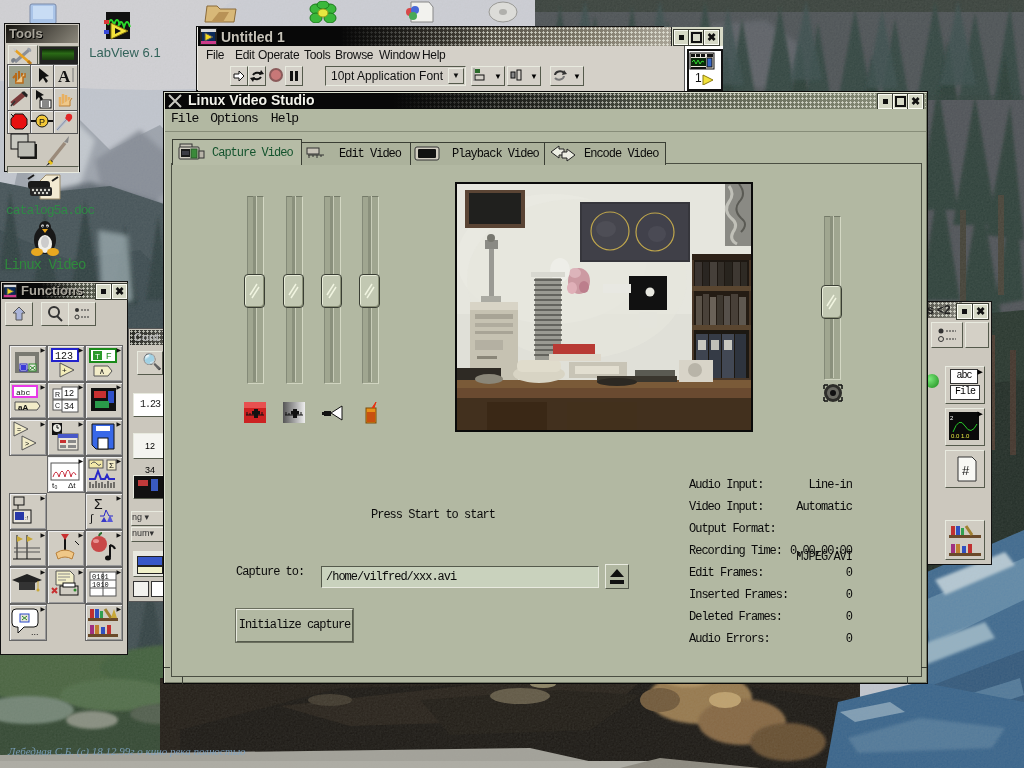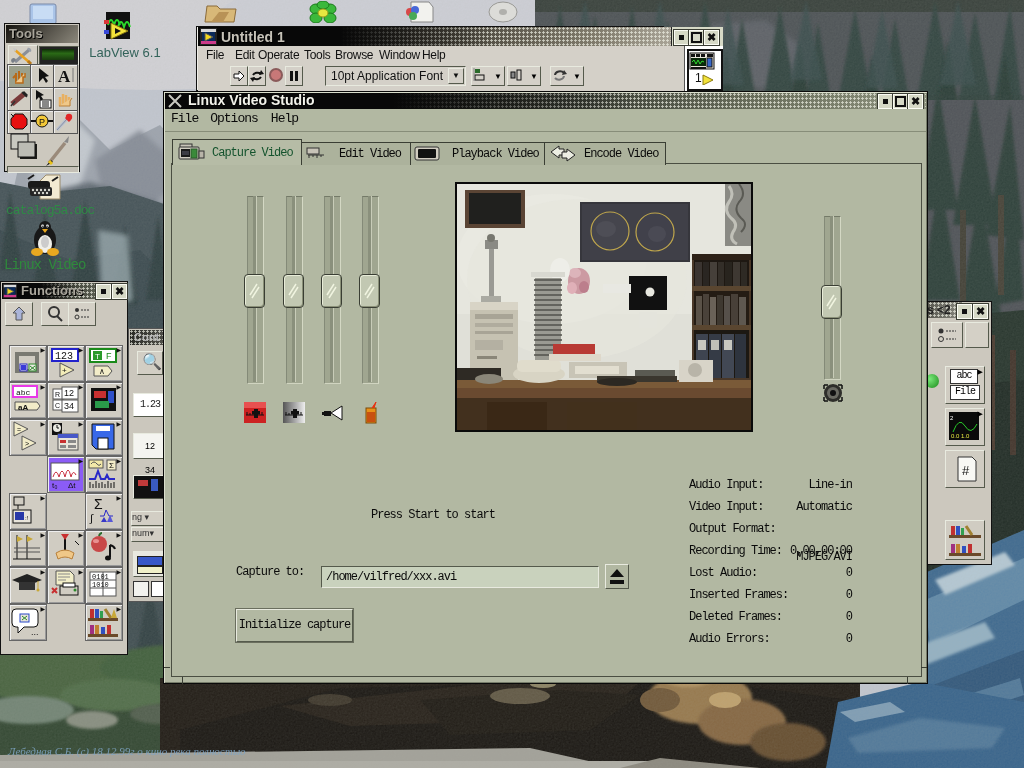--- a/index.html
+++ b/index.html
@@ -532,21 +532,21 @@
         <rect x="12" y="20" width="6" height="3" fill="#c83030"></rect>
         <rect x="12" y="25" width="6" height="3" fill="#888"></rect>
         <rect x="20" y="20" width="8" height="3" fill="#888"></rect>
         <rect x="20" y="25" width="8" height="3" fill="#888"></rect>
       </svg><div class="abs" style="right:1px;top:0px;font-size:6px;color:#111;">▶</div></div>
     <div class="abs" style="left:85px;top:419px;width:36px;height:35px;background:#d0ccc2;border:1px solid #666;box-shadow:inset 1px 1px 0 #eee, inset -1px -1px 0 #999;"><svg width="34" height="33" viewBox="0 0 34 33">
         <path d="M6 4 h22 v25 h-18 l-4 -4 z" fill="#3868e8" stroke="#111"></path>
         <rect x="10" y="6" width="14" height="5" fill="#fff"></rect>
         <rect x="12" y="18" width="10" height="11" fill="#fff" stroke="#111"></rect>
       </svg><div class="abs" style="right:1px;top:0px;font-size:6px;color:#111;">▶</div></div>
-    <div class="abs" style="left:47px;top:456px;width:36px;height:35px;background:#8b5cf6;border:1px solid #666;box-shadow:inset 1px 1px 0 #eee, inset -1px -1px 0 #999;"><svg width="34" height="33" viewBox="0 0 34 33">
+    <div class="abs" style="left:47px;top:456px;width:36px;height:35px;background:#ffffff;border:1px solid #666;box-shadow:inset 1px 1px 0 #eee, inset -1px -1px 0 #999;"><svg width="34" height="33" viewBox="0 0 34 33">
         <rect x="3" y="6" width="28" height="17" fill="#fff" stroke="#555"></rect>
         <path d="M5 20 q3 -10 6 0 q3 -12 6 0 q3 -14 6 0 q2 -8 5 -2" stroke="#c83040" fill="none"></path>
         <text x="4" y="31" font-size="8" fill="#111">t₀</text>
         <text x="20" y="31" font-size="8" fill="#111">Δt</text>
       </svg><div class="abs" style="right:1px;top:0px;font-size:6px;color:#111;">▶</div></div>
     <div class="abs" style="left:85px;top:456px;width:36px;height:35px;background:#d0ccc2;border:1px solid #666;box-shadow:inset 1px 1px 0 #eee, inset -1px -1px 0 #999;"><svg width="34" height="33" viewBox="0 0 34 33">
         <rect x="3" y="3" width="14" height="8" fill="#f2e8a8" stroke="#555"></rect>
         <path d="M5 7 q3 -4 6 0 q2 3 4 0" stroke="#555" fill="none"></path>
         <rect x="21" y="3" width="9" height="10" fill="#f2ecc8" stroke="#555"></rect>
         <text x="23" y="11" font-size="8">Σ</text>
@@ -927,21 +927,21 @@
   <div class="abs raised mono" style="left:72px;top:517px;width:115px;height:31px;background:#b2b8a2;font-size:12px;color:#0a0a0a;text-align:center;line-height:31px;box-shadow:0 0 0 1px #6a6e5e;">Initialize capture</div>
 
   <div class="abs mono" style="left:525px;top:386px;font-size:12px;color:#0a0a0a;">Audio Input:</div>
       <div class="abs mono" style="left:525px;top:386px;width:163px;text-align:right;font-size:12px;color:#0a0a0a;">Line-in</div>
       <div class="abs mono" style="left:525px;top:408px;font-size:12px;color:#0a0a0a;">Video Input:</div>
       <div class="abs mono" style="left:525px;top:408px;width:163px;text-align:right;font-size:12px;color:#0a0a0a;">Automatic</div>
       <div class="abs mono" style="left:525px;top:430px;font-size:12px;color:#0a0a0a;">Output Format:</div>
       <div class="abs mono" style="left:525px;top:430px;width:163px;text-align:right;font-size:12px;color:#0a0a0a;margin-top:28px;">MJPEG/AVI</div>
       <div class="abs mono" style="left:525px;top:452px;font-size:12px;color:#0a0a0a;">Recording Time:</div>
       <div class="abs mono" style="left:525px;top:452px;width:163px;text-align:right;font-size:12px;color:#0a0a0a;">0,00,00:00</div>
-      <div class="abs mono" style="left:525px;top:474px;font-size:12px;color:#0a0a0a;">Lost Audio:</div>
+      <div class="abs mono" style="left:525px;top:474px;font-size:12px;color:#0a0a0a;">Edit Frames:</div>
       <div class="abs mono" style="left:525px;top:474px;width:163px;text-align:right;font-size:12px;color:#0a0a0a;">0</div>
       <div class="abs mono" style="left:525px;top:496px;font-size:12px;color:#0a0a0a;">Inserted Frames:</div>
       <div class="abs mono" style="left:525px;top:496px;width:163px;text-align:right;font-size:12px;color:#0a0a0a;">0</div>
       <div class="abs mono" style="left:525px;top:518px;font-size:12px;color:#0a0a0a;">Deleted Frames:</div>
       <div class="abs mono" style="left:525px;top:518px;width:163px;text-align:right;font-size:12px;color:#0a0a0a;">0</div>
       <div class="abs mono" style="left:525px;top:540px;font-size:12px;color:#0a0a0a;">Audio Errors:</div>
       <div class="abs mono" style="left:525px;top:540px;width:163px;text-align:right;font-size:12px;color:#0a0a0a;">0</div>
   <div class="abs" style="left:18px;top:585px;width:1px;height:7px;background:#3a3e34;"></div>
   <div class="abs" style="left:743px;top:585px;width:1px;height:7px;background:#3a3e34;"></div>
   <div class="abs" style="left:757px;top:575px;width:6px;height:1px;background:#3a3e34;"></div>

